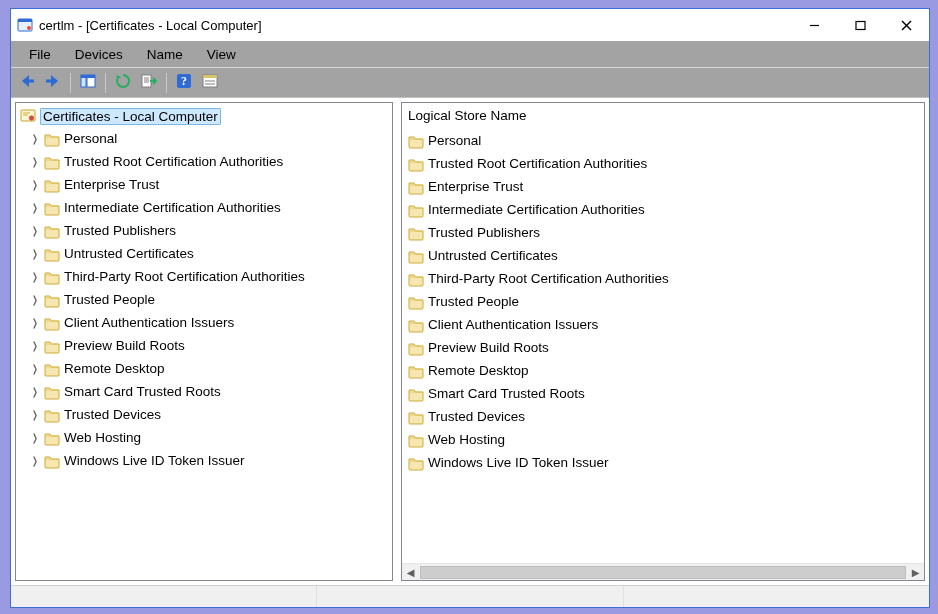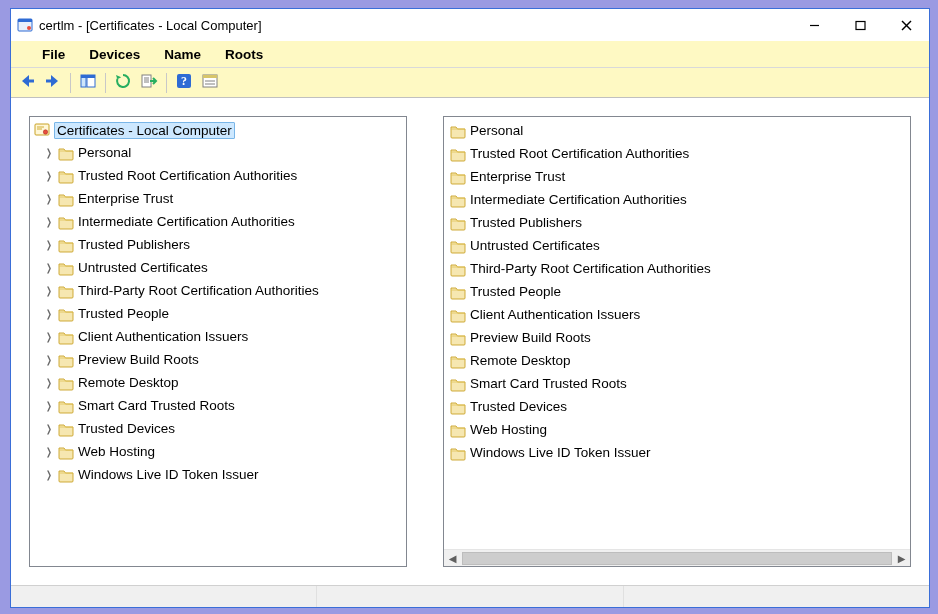--- a/index.html
+++ b/index.html
@@ -10,21 +10,21 @@
     background: #9a9ae2;
     width: 938px;
     height: 614px;
     overflow: hidden;
     position: relative;
   }
   .window {
     position: absolute;
     left: 10px; top: 8px;
     width: 920px; height: 600px;
-    background: #fef9c3;
+    background: #a3a3a3;
     border: 1px solid #3a6ed8;
     display: flex;
     flex-direction: column;
     text-align: center;
   }
   
   .titlebar {
     height: 32px;
     display: flex;
     align-items: center;
@@ -40,23 +40,22 @@
     display: flex; align-items: center; justify-content: center;
     font-size: 13px;
   }
   .winbtn svg { width: 11px; height: 11px; stroke: #000; fill: none; stroke-width: 1.2; }
   .winbtn.close svg line { stroke-width: 1.4; }
   
   .menubar {
     height: 27px;
     display: flex;
     align-items: center;
-    padding: 0 19px;
+    padding: 0 6px;
     border-bottom: 1px solid #d9d9d9;
-    font-weight: bold;
   }
   .menubar .menu-item {
     padding: 2px 12px;
     font-size: 13.5px;
   }
   
   .toolbar {
     height: 30px;
     display: flex;
     align-items: center;
@@ -79,21 +78,21 @@
   
   .content {
     flex: 1 1 auto;
     display: flex;
     overflow: hidden;
     background: #fff;
   }
   .pane {
     border: 1px solid #828790;
     background: #fff;
-    margin: 18px;
+    margin: 4px;
     overflow: hidden;
     position: relative;
     display: flex;
     flex-direction: column;
   }
   .pane.left { width: 378px; }
   .pane.right { flex: 1 1 auto; }
   .tree-body, .list-body {
     flex: 1 1 auto;
     overflow: auto;
@@ -228,21 +227,21 @@
           <line x1="1" y1="1" x2="10" y2="10"></line>
           <line x1="10" y1="1" x2="1" y2="10"></line>
         </svg>
     </div>
   </div>
 
   <div class="menubar">
     <div class="menu-item">File</div>
     <div class="menu-item">Devices</div>
     <div class="menu-item">Name</div>
-    <div class="menu-item">Roots</div>
+    <div class="menu-item">View</div>
   </div>
 
   <div class="toolbar">
     <div class="tb-btn">
       <span>
         <svg viewBox="0 0 18 18">
             <path d="M11 3 L4 9 L11 15 Z" fill="#2e6bd4"></path>
             <rect x="10" y="7.5" width="6" height="3" fill="#2e6bd4"></rect>
           </svg>
       </span>
@@ -419,20 +418,23 @@
               <span class="folder-icon"><svg viewBox="0 0 16 16">
                   <use href="#folder-sym"></use>
                 </svg></span>
               <span class="label">Windows Live ID Token Issuer</span>
             </div>
           </div>
       </div>
     </div>
 
     <div class="pane right">
+      <div class="list-header">
+        <span>Logical Store Name</span>
+      </div>
       <div class="list-body">
         <div id="list-rows">
             <div class="list-row">
               <span class="folder-icon"><svg viewBox="0 0 16 16">
                   <use href="#folder-sym"></use>
                 </svg></span>
               <span class="label">Personal</span>
             </div>
             <div class="list-row">
               <span class="folder-icon"><svg viewBox="0 0 16 16">

